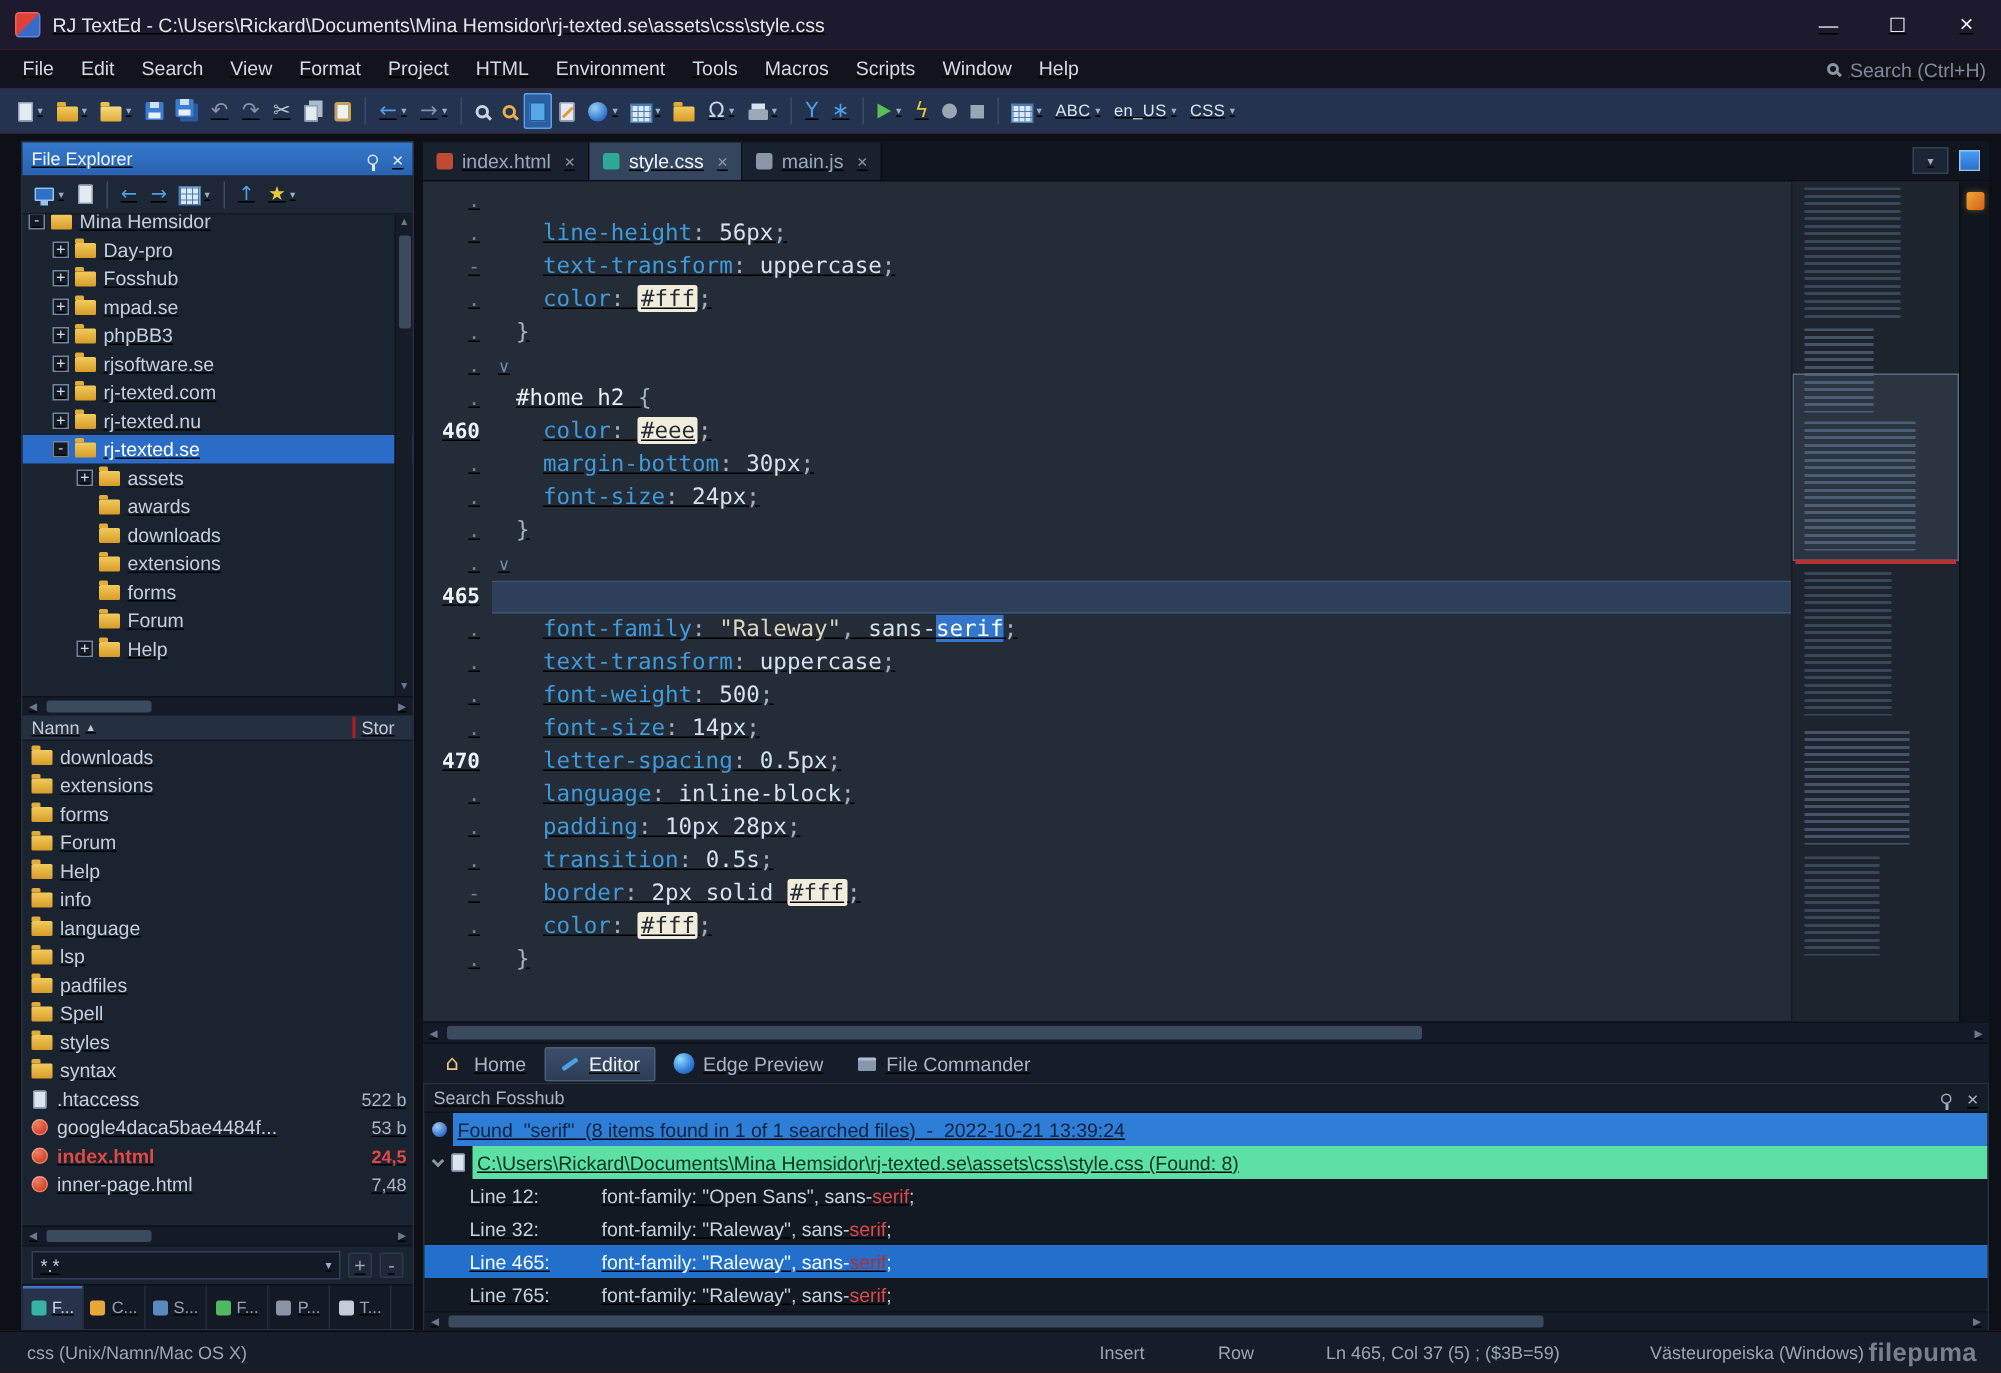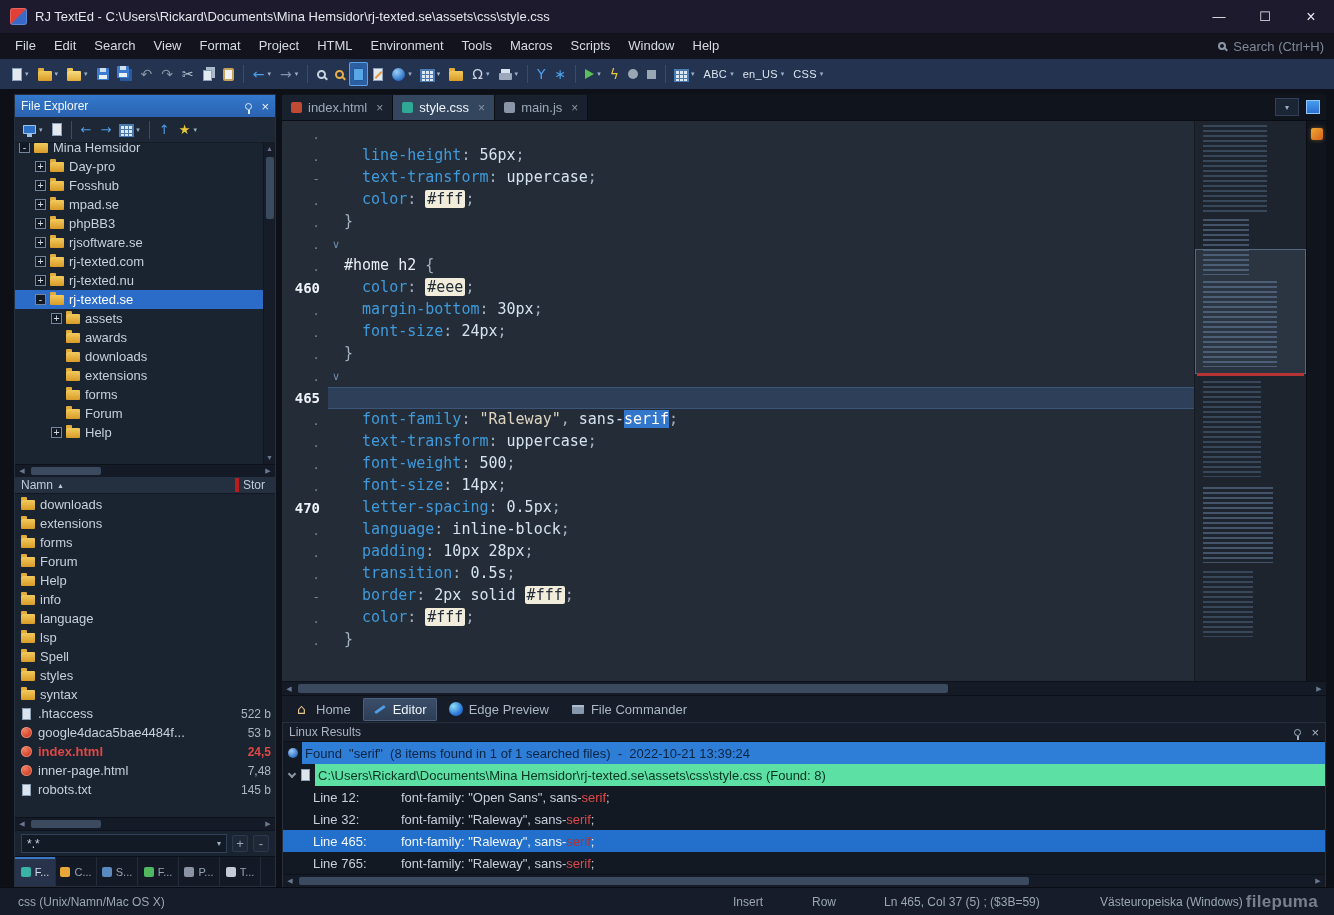--- a/index.html
+++ b/index.html
@@ -1,18 +1,18 @@
 <!DOCTYPE html>
 <html><head>
 <meta charset="utf-8">
 <style>
 *{box-sizing:border-box;margin:0;padding:0;}
 html,body{width:1334px;height:915px;overflow:hidden;background:#0c0f16;
   font-family:"Liberation Sans",sans-serif;-webkit-font-smoothing:antialiased;}
-.window{width:1334px;height:915px;display:flex;flex-direction:column;background:#b91c1c;}
+.window{width:1334px;height:915px;display:flex;flex-direction:column;background:#b91c1c;text-decoration:underline;}
 
 
 .titlebar{height:33px;flex:0 0 auto;background:#1c1a2c;display:flex;align-items:center;padding-left:10px;}
 .app-icon{width:17px;height:17px;border-radius:3px;margin-right:8px;
   background:linear-gradient(135deg,#e04038 0 48%,#3a6ac8 52% 100%);box-shadow:inset 0 0 0 1px #ffffff33;}
 .title-text{color:#e4e6ee;font-size:13px;white-space:nowrap;}
 .win-controls{margin-left:auto;display:flex;height:100%;}
 .win-btn{width:46px;height:100%;display:flex;align-items:center;justify-content:center;color:#e8eaf0;font-size:13px;}
 
 
@@ -87,21 +87,21 @@
 .folder::before{content:"";position:absolute;top:-3px;left:0;width:6px;height:3px;background:#e2ac3a;border-radius:1px 1px 0 0;}
 
 .hscroll{height:13px;flex:0 0 auto;background:#141a26;display:flex;align-items:center;border-top:1px solid #0d1119;}
 .hs-arrow{width:14px;text-align:center;color:#6a7890;font-size:7px;}
 .hs-track{flex:1;height:100%;position:relative;}
 .hs-thumb{position:absolute;top:2px;bottom:2px;background:#3c4a60;border-radius:2px;}
 
 .cols{height:17px;flex:0 0 auto;background:#242f40;border-bottom:1px solid #121823;display:flex;align-items:center;font-size:12px;color:#c2ccd8;}
 .col-name{flex:1;padding-left:6px;display:flex;align-items:center;gap:4px;}
 .sort-arrow{font-size:7px;color:#c2ccd8;}
-.col-size{width:40px;border-left:4px solid #b91c1c;padding-left:4px;}
+.col-size{width:40px;border-left:2px solid #b91c1c;padding-left:4px;}
 
 .file-list{height:323px;flex:0 0 auto;overflow:hidden;padding-top:1px;}
 .frow{height:19px;display:flex;align-items:center;font-size:13px;color:#c6d0dc;padding:0 2px 0 6px;white-space:nowrap;}
 .frow .fname{flex:1;overflow:hidden;}
 .frow .fsize{width:46px;text-align:right;padding-right:2px;color:#aab6c4;font-size:12px;}
 .frow.hl .fname,.frow.hl .fsize{color:#e04845;font-weight:bold;}
 .fic-html{width:11px;height:11px;flex:0 0 auto;border-radius:50%;background:radial-gradient(circle at 35% 30%,#f08060,#d03820 75%);margin-right:6px;box-shadow:inset 0 0 0 1px #ffffff55;}
 .fic-file{width:9px;height:12px;flex:0 0 auto;background:#dde4ec;border-radius:1px;box-shadow:inset 0 0 0 1px #8aa0b8;margin:0 7px 0 1px;}
 
 .filter-row{height:26px;flex:0 0 auto;display:flex;align-items:center;gap:5px;padding:0 6px;background:#1a2330;border-top:1px solid #0e1420;}
@@ -521,20 +521,25 @@
             <span class="fname">language</span>
             <span class="fsize"></span>
           </div>
           <div class="frow">
             <span class="folder"></span>
             <span class="fname">lsp</span>
             <span class="fsize"></span>
           </div>
           <div class="frow">
             <span class="folder"></span>
+            <span class="fname">padfiles</span>
+            <span class="fsize"></span>
+          </div>
+          <div class="frow">
+            <span class="folder"></span>
             <span class="fname">Spell</span>
             <span class="fsize"></span>
           </div>
           <div class="frow">
             <span class="folder"></span>
             <span class="fname">styles</span>
             <span class="fsize"></span>
           </div>
           <div class="frow">
             <span class="folder"></span>
@@ -553,25 +558,20 @@
           </div>
           <div class="frow hl">
             <span class="fic-html"></span>
             <span class="fname">index.html</span>
             <span class="fsize">24,5</span>
           </div>
           <div class="frow">
             <span class="fic-html"></span>
             <span class="fname">inner-page.html</span>
             <span class="fsize">7,48</span>
-          </div>
-          <div class="frow">
-            <span class="fic-file"></span>
-            <span class="fname">robots.txt</span>
-            <span class="fsize">145 b</span>
           </div>
         </div>
 
       <div class="hscroll">
         <span class="hs-arrow">◀</span>
         <span class="hs-track">
             <span class="hs-thumb" style="left:2px;width:70px;"></span>
           </span>
         <span class="hs-arrow">▶</span>
       </div>
@@ -705,21 +705,21 @@
             <span>Edge Preview</span>
           </div>
           <div class="vtab">
             <span class="vicon vicon-commander"></span>
             <span>File Commander</span>
           </div>
         </div>
 
       <div class="sresults">
         <div class="sr-header">
-          <span class="sr-title">Linux Results</span>
+          <span class="sr-title">Search Fosshub</span>
           <span class="pin-icon"></span>
           <span class="sr-x">×</span>
         </div>
 
         <div class="sr-row">
           <span class="sr-ball"></span>
           <span class="sr-bar sr-summary-bar">Found  "serif"  (8 items found in 1 of 1 searched files)  -  2022-10-21 13:39:24</span>
         </div>
 
         <div class="sr-row">

